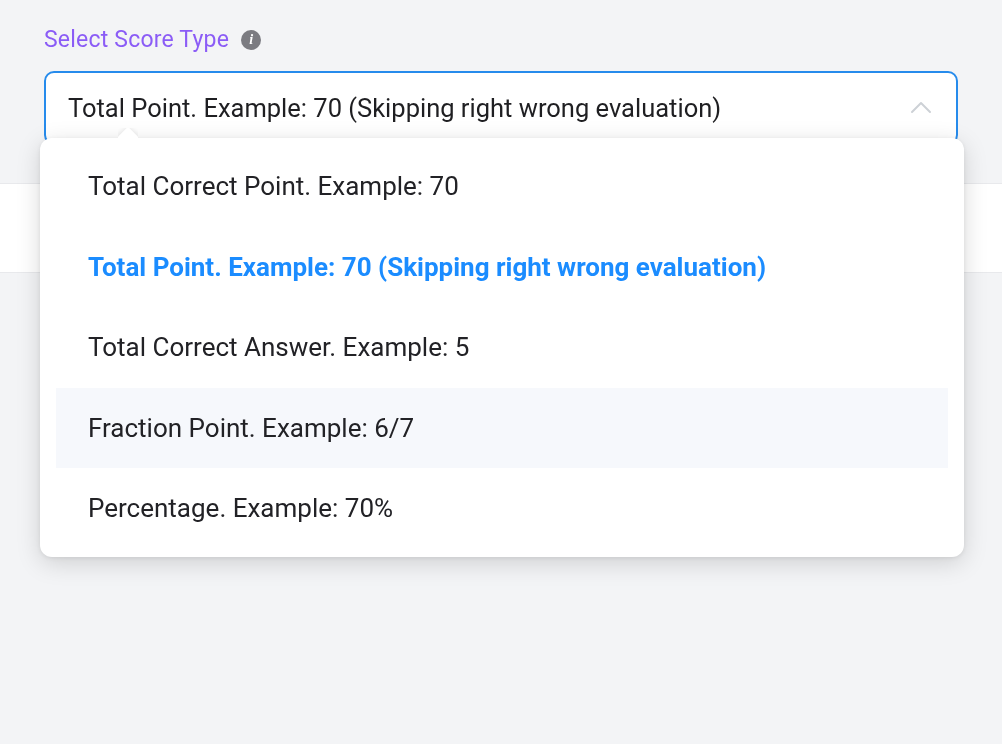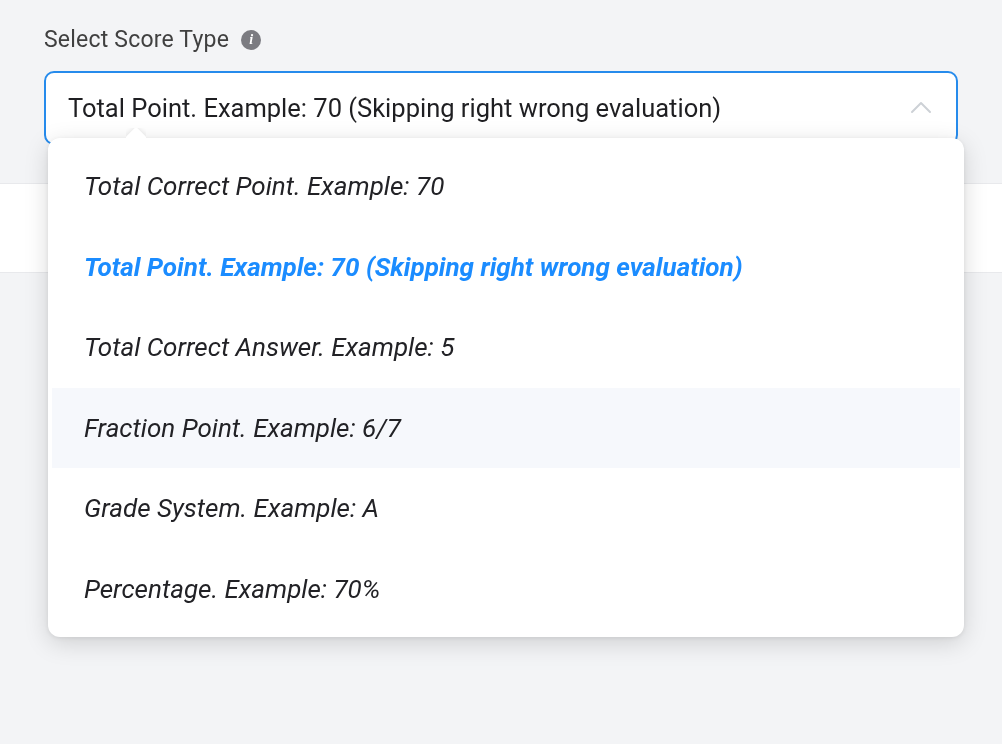--- a/index.html
+++ b/index.html
@@ -14,21 +14,21 @@
     .wrapper {
       padding: 26px 44px 0 44px;
     }
     .label-row {
       display: flex;
       align-items: center;
       margin-bottom: 18px;
     }
     .label-text {
       font-size: 23px;
-      color: #404040;
+      color: #8b5cf6;
       font-weight: 400;
       letter-spacing: 0.2px;
     }
     .info-icon {
       display: inline-flex;
       align-items: center;
       justify-content: center;
       width: 20px;
       height: 20px;
       border-radius: 50%;
@@ -71,29 +71,28 @@
       top: 183px;
       height: 90px;
       background: #fff;
       border-top: 1px solid #e8e9ec;
       border-bottom: 1px solid #e8e9ec;
       z-index: 0;
     }
 
     .dropdown {
       position: absolute;
-      left: 48px;
+      left: 40px;
       right: 38px;
       top: 138px;
       background: #fff;
       border-radius: 12px;
       box-shadow: 0 6px 24px rgba(0,0,0,0.15), 0 1px 4px rgba(0,0,0,0.08);
-      padding: 8px 4px;
+      padding: 8px 16px;
       z-index: 5;
-      font-style: italic;
     }
     .dropdown-arrow {
       position: absolute;
       top: -10px;
       left: 78px;
       width: 20px;
       height: 10px;
       overflow: hidden;
     }
     .dropdown-arrow::after {
@@ -142,15 +141,14 @@
     </span>
   </div>
 </div>
 
 <div class="dropdown" id="dropdown">
   <div class="dropdown-arrow"></div>
 <div class="option"><span>Total Correct Point. Example: 70</span></div>
     <div class="option selected"><span>Total Point. Example: 70 (Skipping right wrong evaluation)</span></div>
     <div class="option"><span>Total Correct Answer. Example: 5</span></div>
     <div class="option hover"><span>Fraction Point. Example: 6/7</span></div>
-    <div class="option"><span>Grade System. Example: A</span></div>
     <div class="option"><span>Percentage. Example: 70%</span></div>
   </div>
 
 </body></html>

